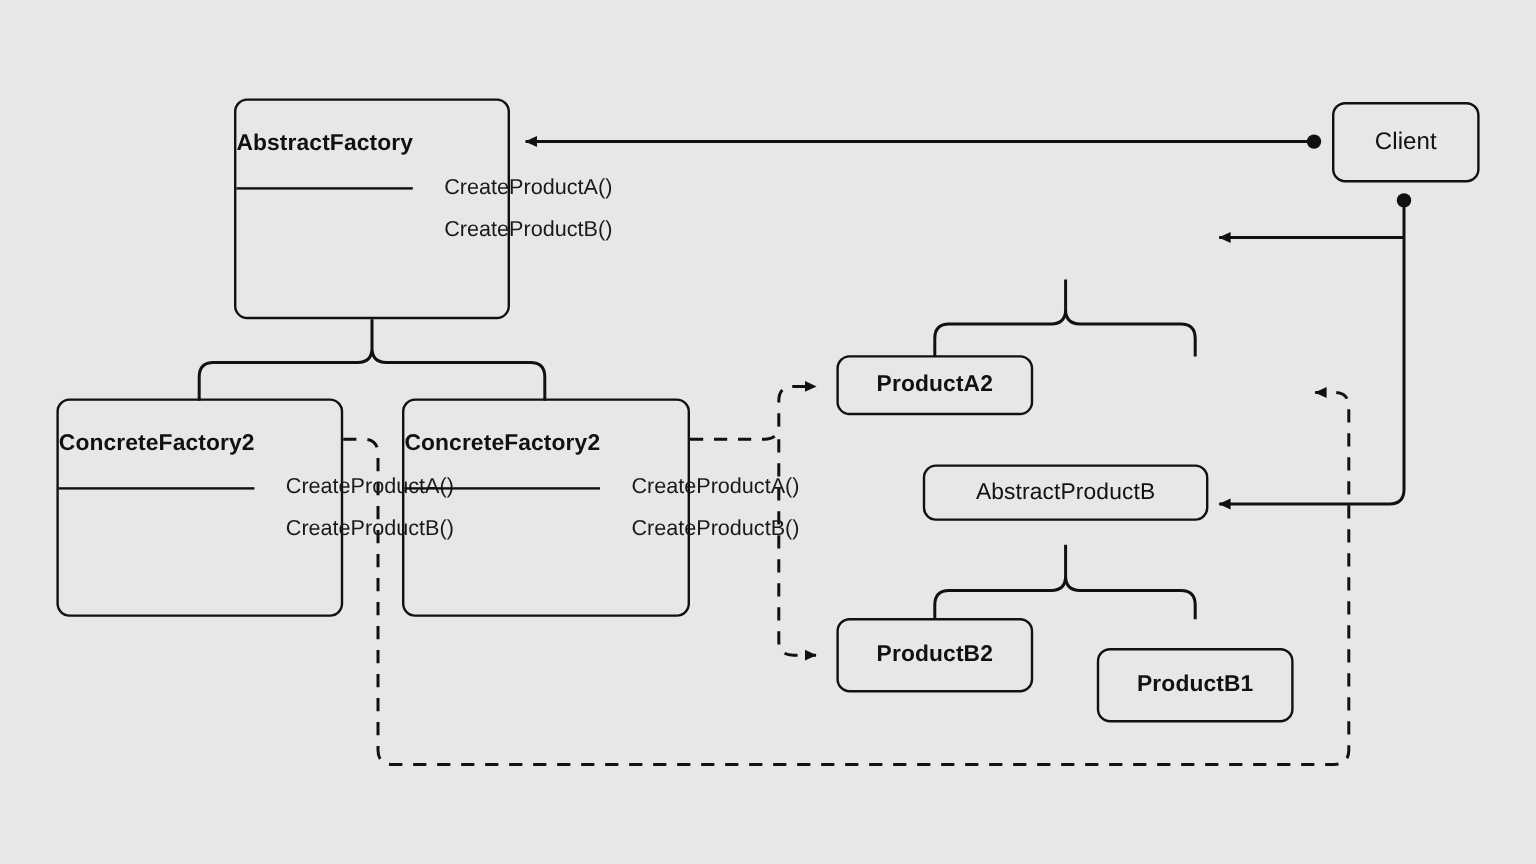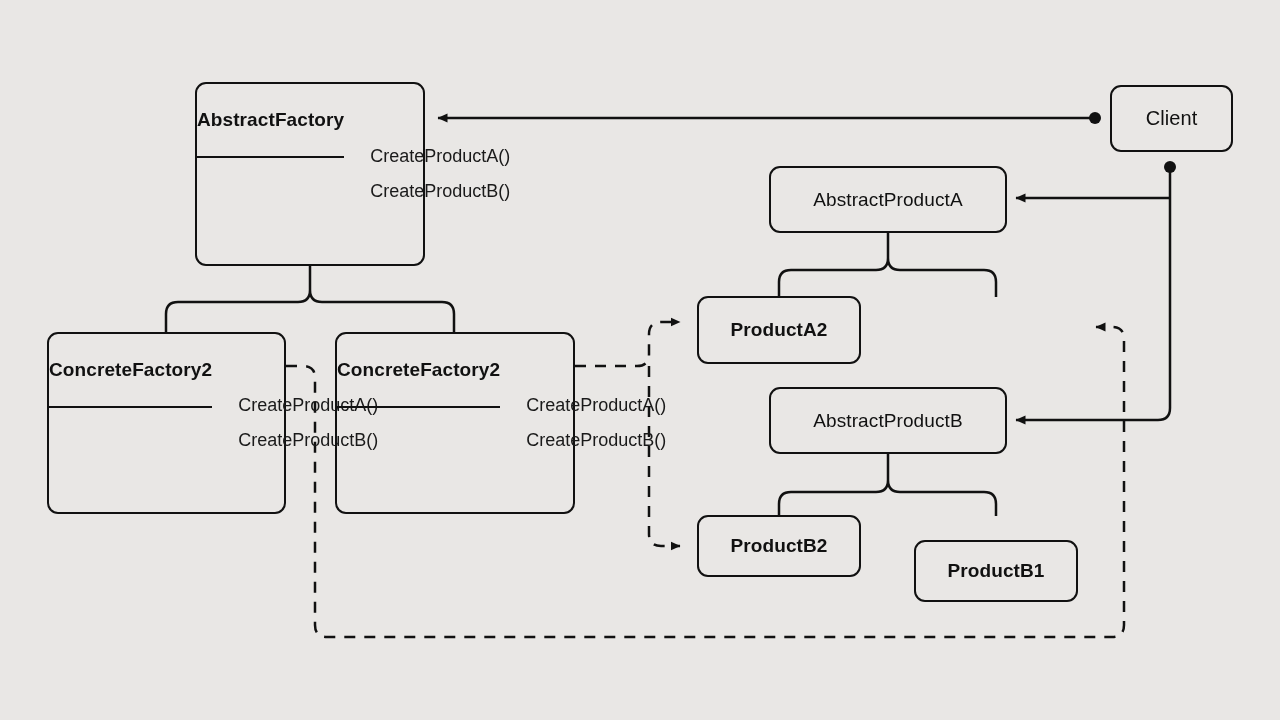--- a/index.html
+++ b/index.html
@@ -141,29 +141,26 @@
     <div class="methods">
       <div class="method">CreateProductA()</div>
       <div class="method">CreateProductB()</div>
     </div>
   </div>
 
   <div class="node node-client" style="left:1110px; top:85px; width:123px; height:67px;">
     <div class="node-title node-simple">Client</div>
   </div>
 
-  <div class="node node-abstract-product" style="left:769px; top:166px; width:238px; height:67px;">
-    <div class="node-title node-simple">AbstractProductA</div>
-  </div>
 
-  <div class="node node-abstract-product" style="left:769px; top:387px; width:238px; height:67px;">
+  <div class="node node-abstract-product" style="left:769px; top:387px; width:238px; height:47px;">
     <div class="node-title node-simple">AbstractProductB</div>
   </div>
 
-  <div class="node node-plain" style="left:697px; top:296px; width:164px; height:68px;">
+  <div class="node node-plain" style="left:697px; top:296px; width:164px; height:50px;">
     <div class="node-title node-simple">ProductA2</div>
   </div>
 
 
   <div class="node node-plain" style="left:697px; top:515px; width:164px; height:62px;">
     <div class="node-title node-simple">ProductB2</div>
   </div>
 
   <div class="node node-plain" style="left:914px; top:540px; width:164px; height:62px;">
     <div class="node-title node-simple">ProductB1</div>

